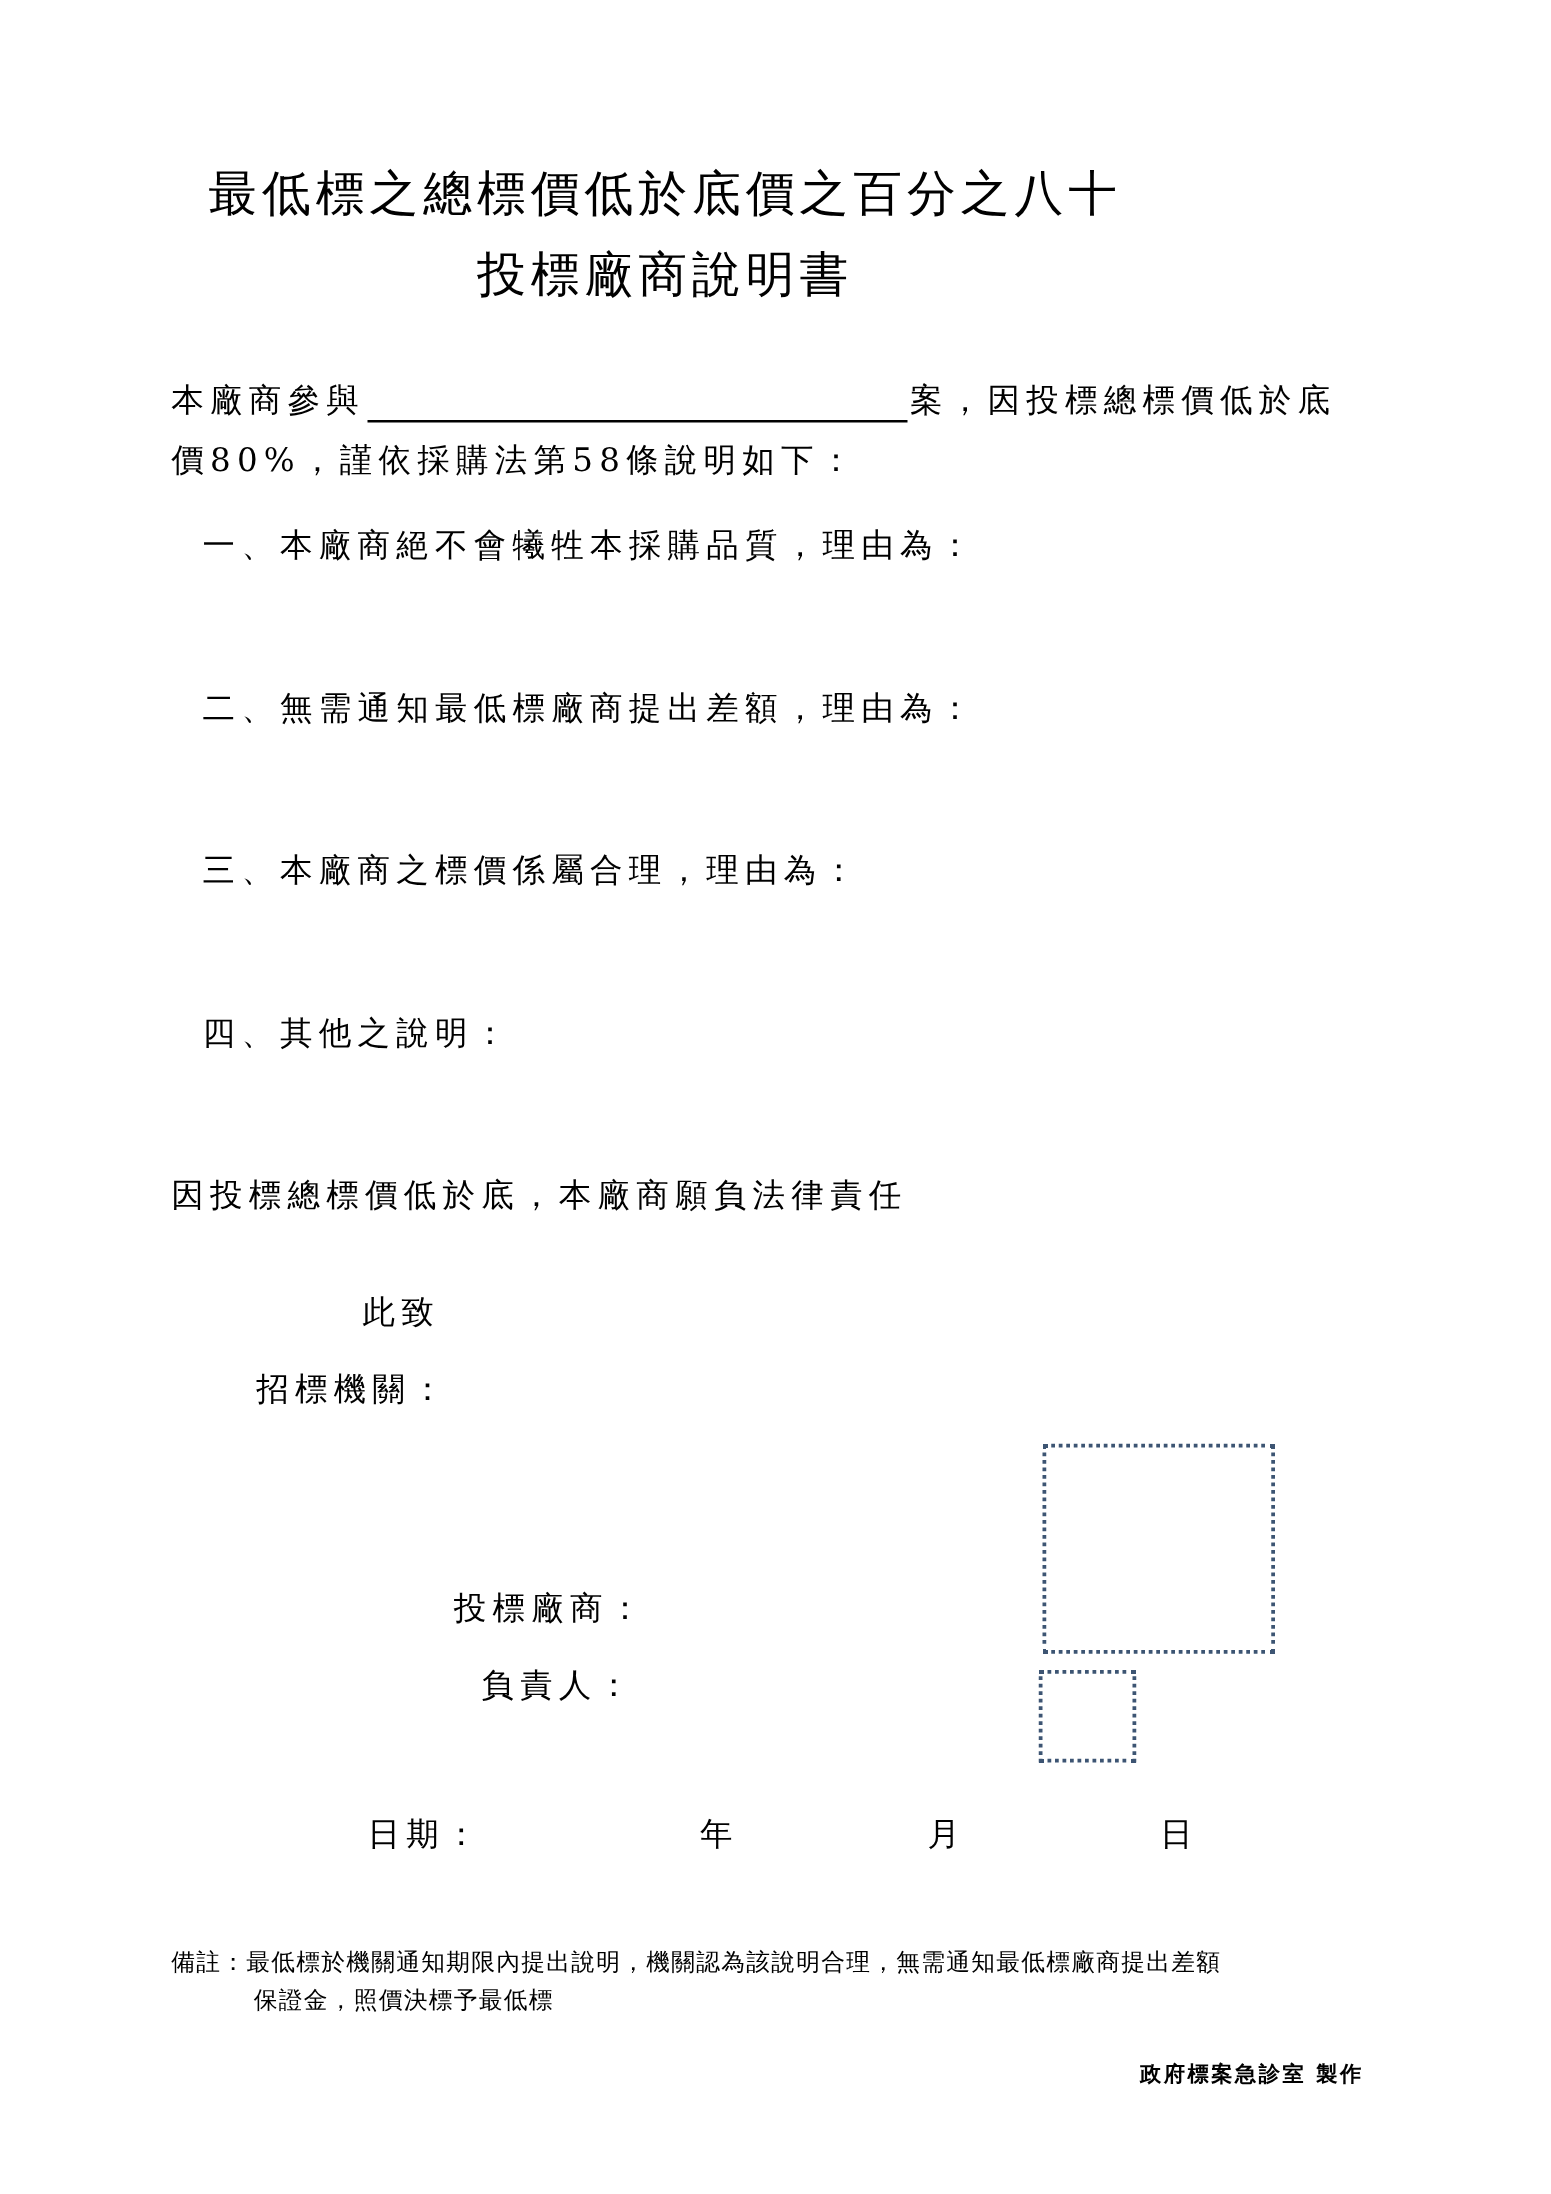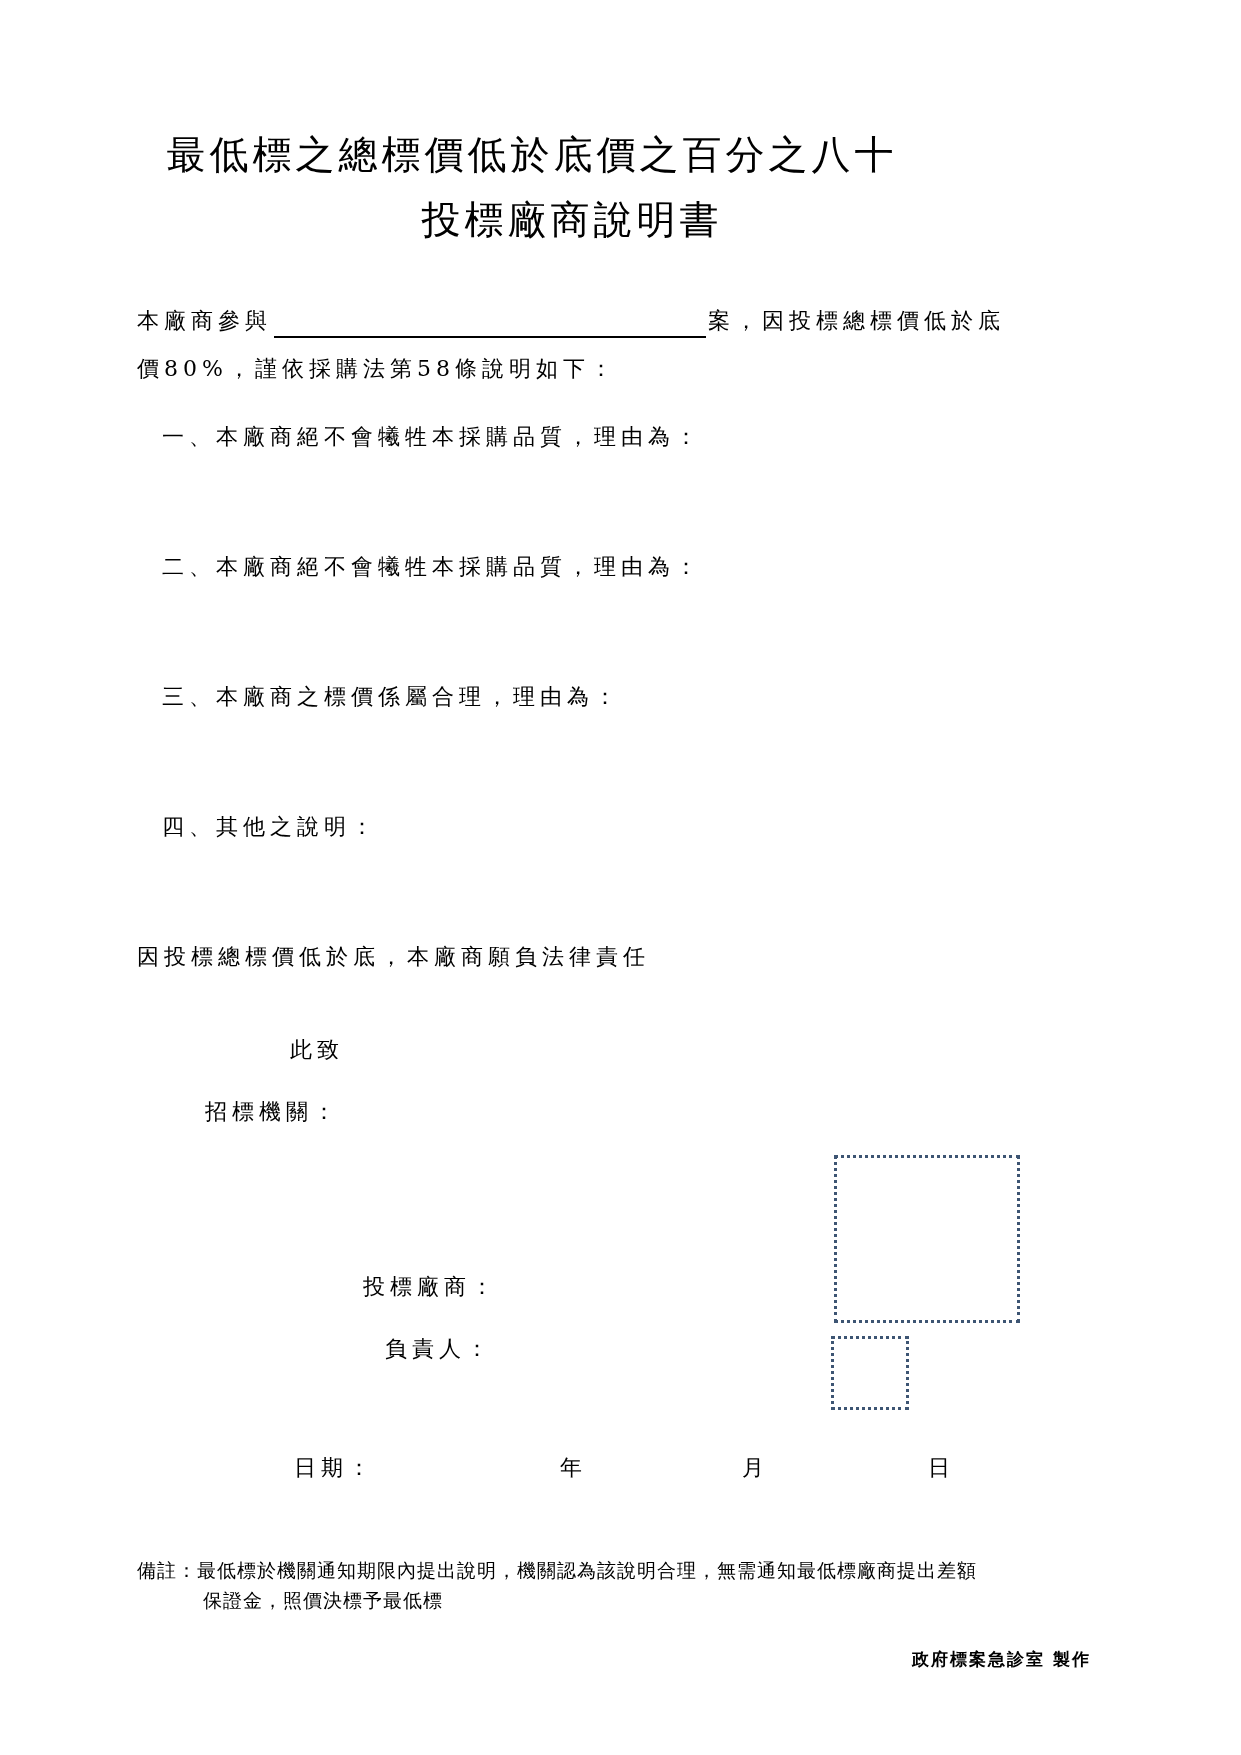--- a/index.html
+++ b/index.html
@@ -1,42 +1,42 @@
 <!DOCTYPE html>
 <html><head>
 <meta charset="utf-8">
 <style>
   html, body { margin:0; padding:0; background:#ffffff; }
   body { width:1241px; height:1755px; position:relative; overflow:hidden;
          font-family:"DejaVu Serif", "Liberation Serif", serif; color:#000; }
   .abs { position:absolute; white-space:nowrap; }
   .title { left:0; width:1064px; text-align:center; font-size:39px; letter-spacing:4px; }
-  .body-text { font-size:22px; letter-spacing:5px; line-height:34px; }
+  .body-text { font-size:26px; letter-spacing:5px; line-height:34px; }
   .blank-line { display:inline-block; width:432px; border-bottom:2px solid #000; height:28px; vertical-align:bottom; margin:0 2px; }
   .seal-box { position:absolute; border:3px dotted #3d5573; box-sizing:border-box; }
   .note { font-size:19px; letter-spacing:1px; line-height:30px;margin-top:22px; }
   .credit { font-size:17px; letter-spacing:2px;font-weight:bold; }
 </style>
 </head>
 <body>
 
 <div>
 
   <div class="abs title" style="top:128px;">最低標之總標價低於底價之百分之八十</div>
-  <div class="abs title" style="top:193px;padding-left:40px;">投標廠商說明書</div>
+  <div class="abs title" style="top:193px;">投標廠商說明書</div>
 
   <div class="abs body-text" style="left:137px; top:304px;">
     <span>本廠商參與</span><span class="blank-line"></span><span>案，因投標總標價低於底</span>
   </div>
   <div class="abs body-text" style="left:137px; top:352px;">價80%，謹依採購法第58條說明如下：</div>
 
   <div class="abs body-text" style="left:162px; top:420px;">一、本廠商絕不會犧牲本採購品質，理由為：</div>
   <div class="abs body-text" style="left:200px; top:460px; width:900px; height:90px;"></div>
 
-  <div class="abs body-text" style="left:162px; top:550px;">二、本廠商絕不會犧牲本採購品質，理由為：</div>
+  <div class="abs body-text" style="left:162px; top:550px;">二、無需通知最低標廠商提出差額，理由為：</div>
   <div class="abs body-text" style="left:200px; top:590px; width:900px; height:90px;"></div>
 
   <div class="abs body-text" style="left:162px; top:680px;">三、本廠商之標價係屬合理，理由為：</div>
   <div class="abs body-text" style="left:200px; top:720px; width:900px; height:90px;"></div>
 
   <div class="abs body-text" style="left:162px; top:810px;">四、其他之說明：</div>
   <div class="abs body-text" style="left:200px; top:850px; width:900px; height:70px;"></div>
 
   <div class="abs body-text" style="left:137px; top:940px;">因投標總標價低於底，本廠商願負法律責任</div>
 

